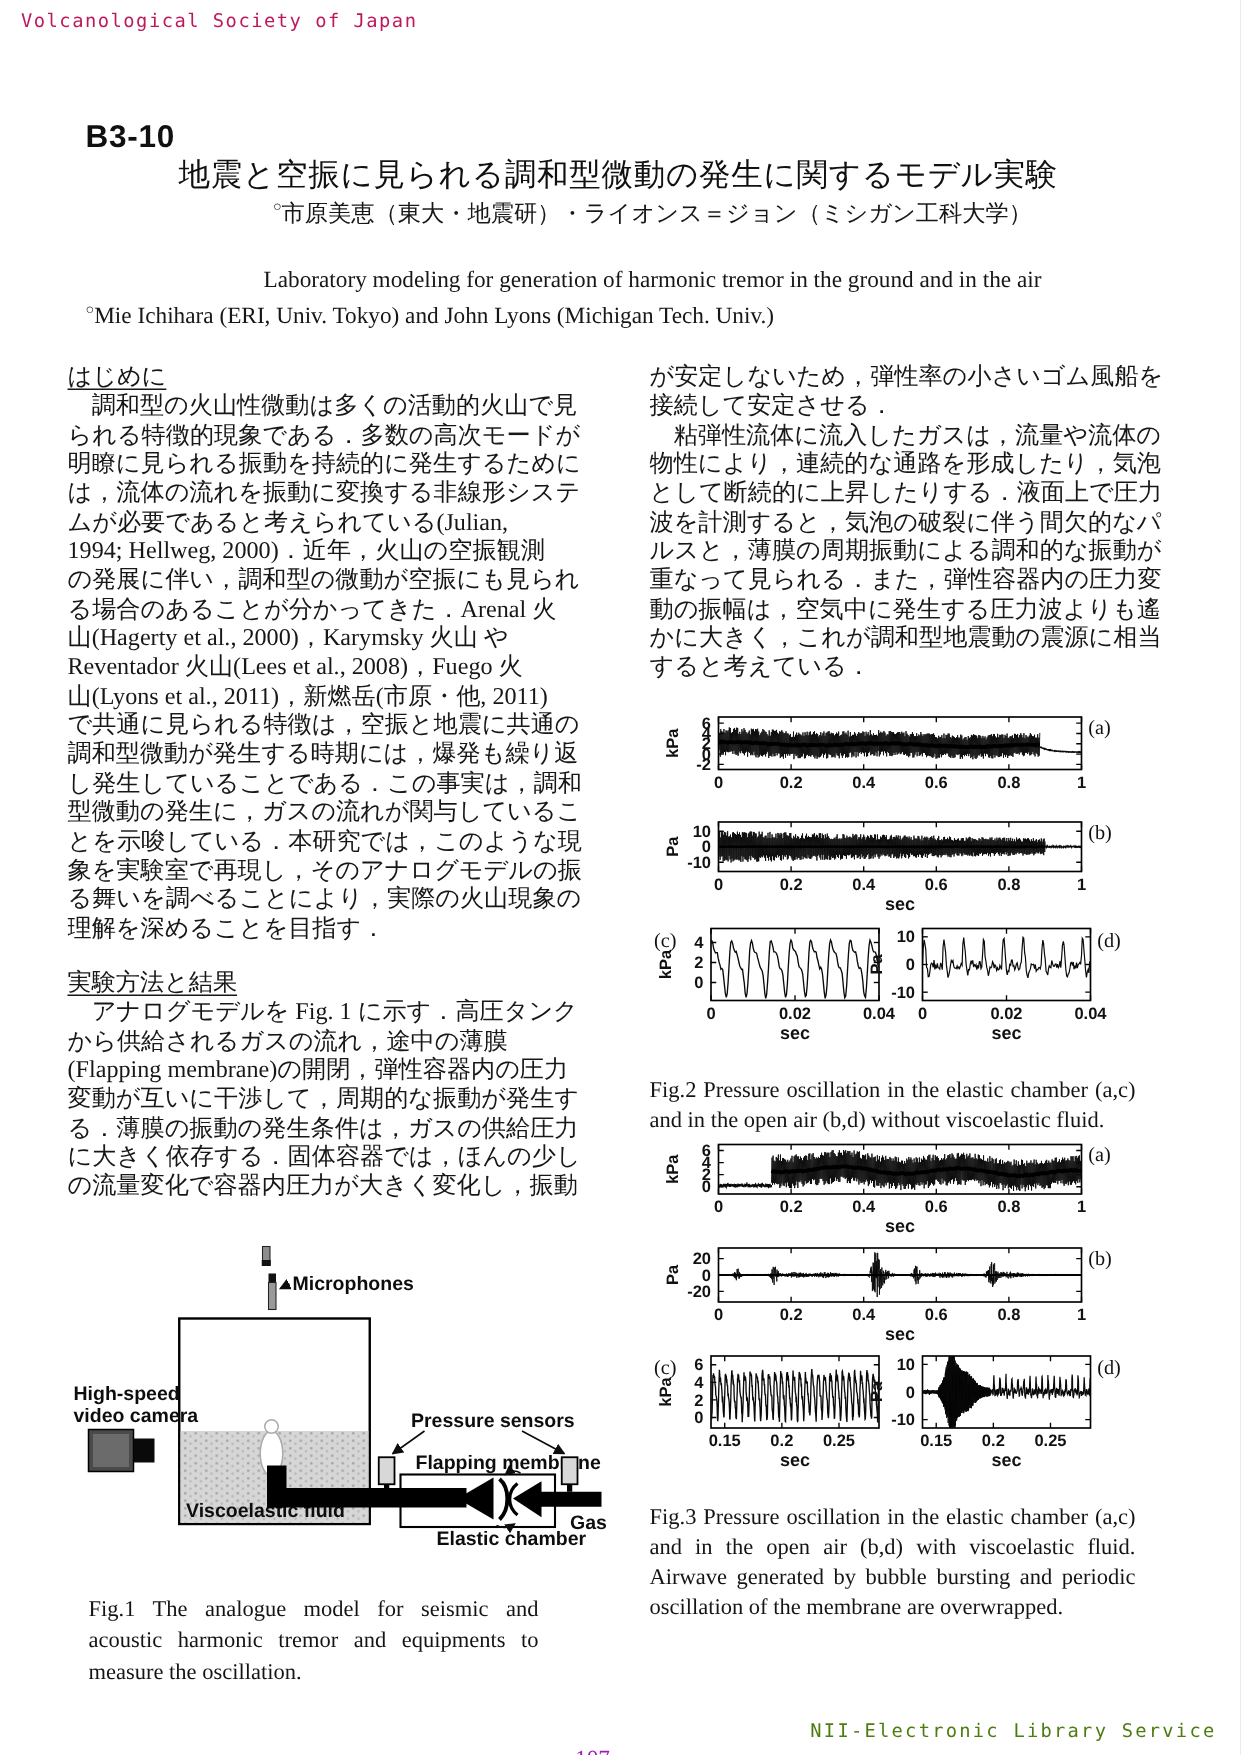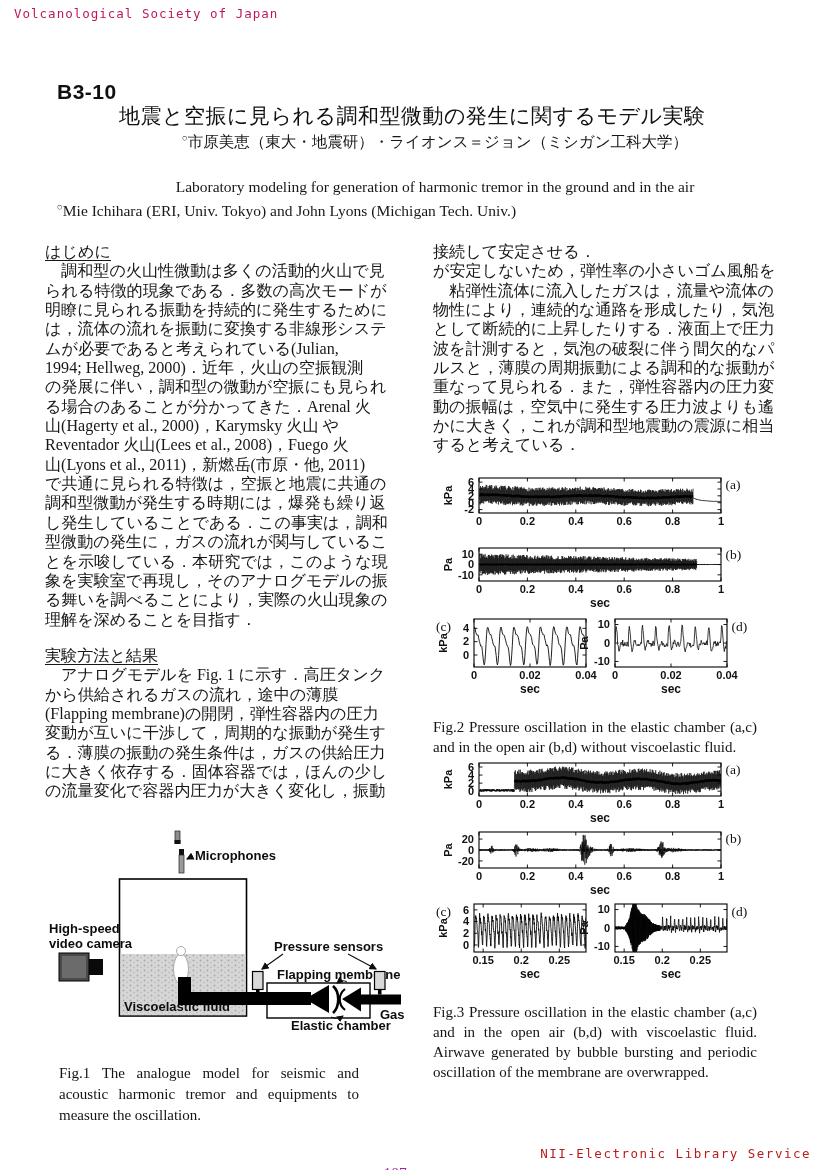--- a/index.html
+++ b/index.html
@@ -21,21 +21,21 @@
   .jline{font-size:16.1px;line-height:19.35px;white-space:pre;overflow:hidden;}
   .sec-heading{font-size:16.1px;line-height:19.35px;text-decoration:underline;text-underline-offset:3px;}
   .heading-gap{margin-top:17px;}
   .fig1-svg{display:block;margin-top:28px;}
   .caption{font-size:15px;line-height:20.5px;text-align:justify;color:#141414;}
   .fig1-caption{margin:8px 0 18px 14px;width:300px;line-height:21px;}
   .fig2-svg{display:block;margin-top:15px;}
   .fig-caption-right{margin-top:17px;width:324px;line-height:20px;}
   .fig3-svg{display:block;margin-top:0px;}
   .page-number{position:absolute;left:0;top:1128px;width:790px;text-align:center;font-size:15.5px;color:#a21caf;margin-top:36px;}
-  .scan-footer{position:absolute;right:16px;top:1146px;font-size:12.5px;letter-spacing:1.5px;color:#b91c1c;text-align:right;}
+  .scan-footer{position:absolute;right:16px;top:1146px;font-size:12.5px;letter-spacing:1.5px;color:#4d7c0f;text-align:right;}
   
   text.tk{font:700 11px "Liberation Sans","DejaVu Sans",sans-serif;fill:#111;}
   text.yl{font:700 11px "Liberation Sans","DejaVu Sans",sans-serif;fill:#111;}
   text.xl{font:700 12px "Liberation Sans","DejaVu Sans",sans-serif;fill:#111;}
   text.pl{font:400 13.5px "Liberation Serif","DejaVu Serif",serif;fill:#111;}
   text.dlabel{font:700 13px "Liberation Sans","DejaVu Sans",sans-serif;fill:#0d0d0d;}
 </style>
 </head>
 <body>
 
@@ -151,22 +151,22 @@
       <text class="dlabel" x="229" y="122">Pressure sensors</text>
       <line x1="238" y1="125" x2="217" y2="140" stroke="#0d0d0d" stroke-width="1.1" marker-end="url(#arr)"></line>
       <line x1="303" y1="125" x2="331" y2="140" stroke="#0d0d0d" stroke-width="1.1" marker-end="url(#arr)"></line>
     </svg>
 
     <div class="caption fig1-caption">Fig.1  The analogue model for seismic and acoustic harmonic tremor and equipments to measure the oscillation.</div>
   </div>
 
   <div class="col col-right">
     <div>
+        <div class="jline">が安定しないため，弾性率の小さいゴム風船を</div>
         <div class="jline">接続して安定させる．</div>
-        <div class="jline">が安定しないため，弾性率の小さいゴム風船を</div>
         <div class="jline">　粘弾性流体に流入したガスは，流量や流体の</div>
         <div class="jline">物性により，連続的な通路を形成したり，気泡</div>
         <div class="jline">として断続的に上昇したりする．液面上で圧力</div>
         <div class="jline">波を計測すると，気泡の破裂に伴う間欠的なパ</div>
         <div class="jline">ルスと，薄膜の周期振動による調和的な振動が</div>
         <div class="jline">重なって見られる．また，弾性容器内の圧力変</div>
         <div class="jline">動の振幅は，空気中に発生する圧力波よりも遙</div>
         <div class="jline">かに大きく，これが調和型地震動の震源に相当</div>
         <div class="jline">すると考えている．</div>
       </div>

